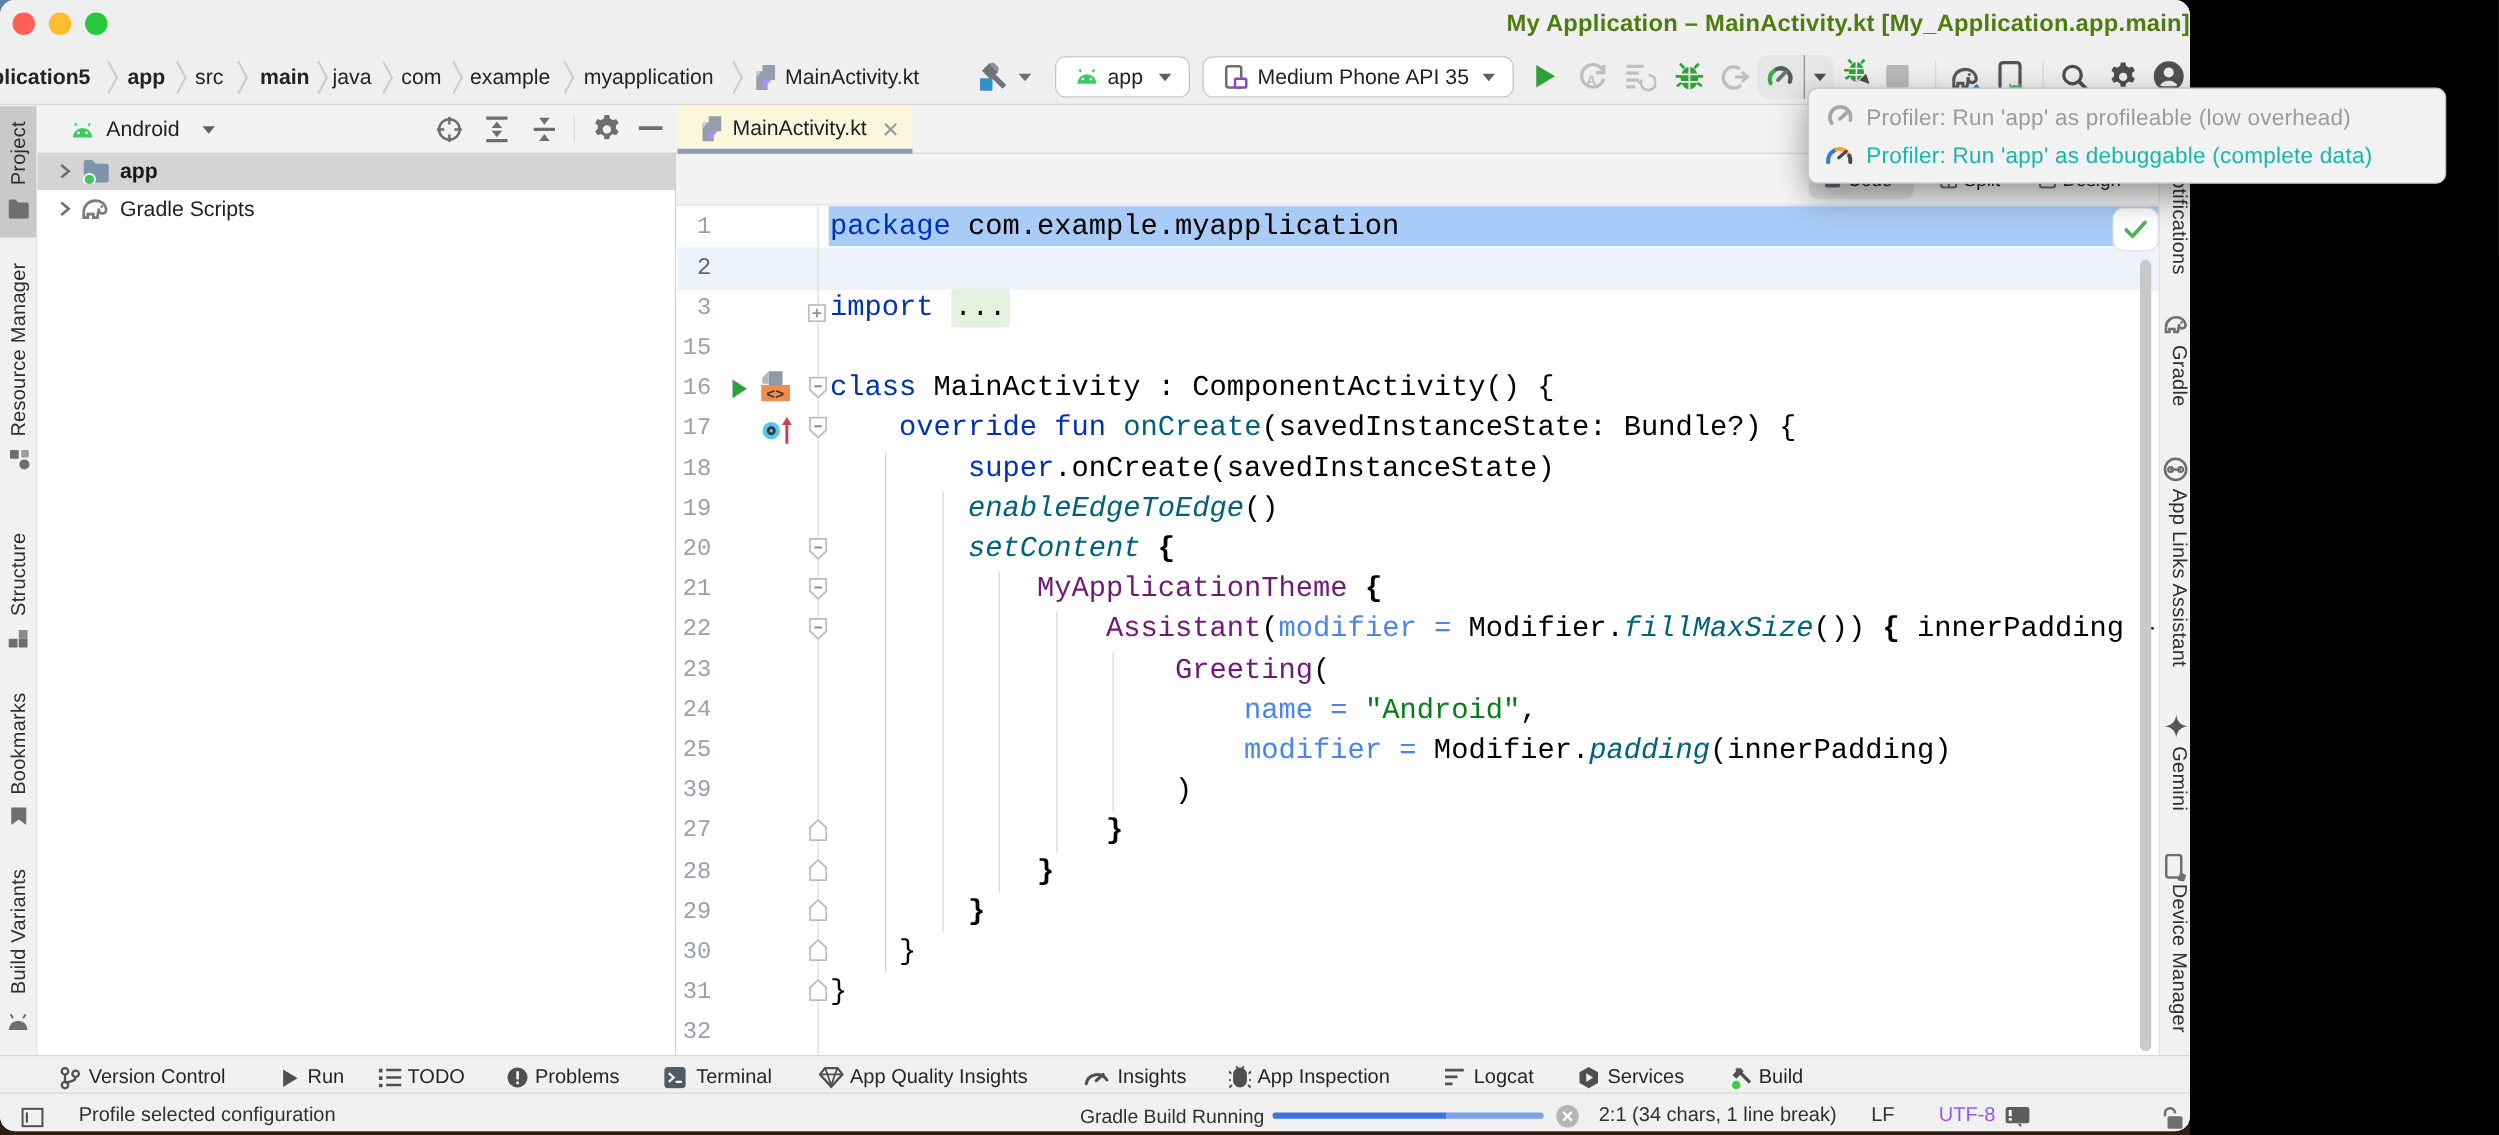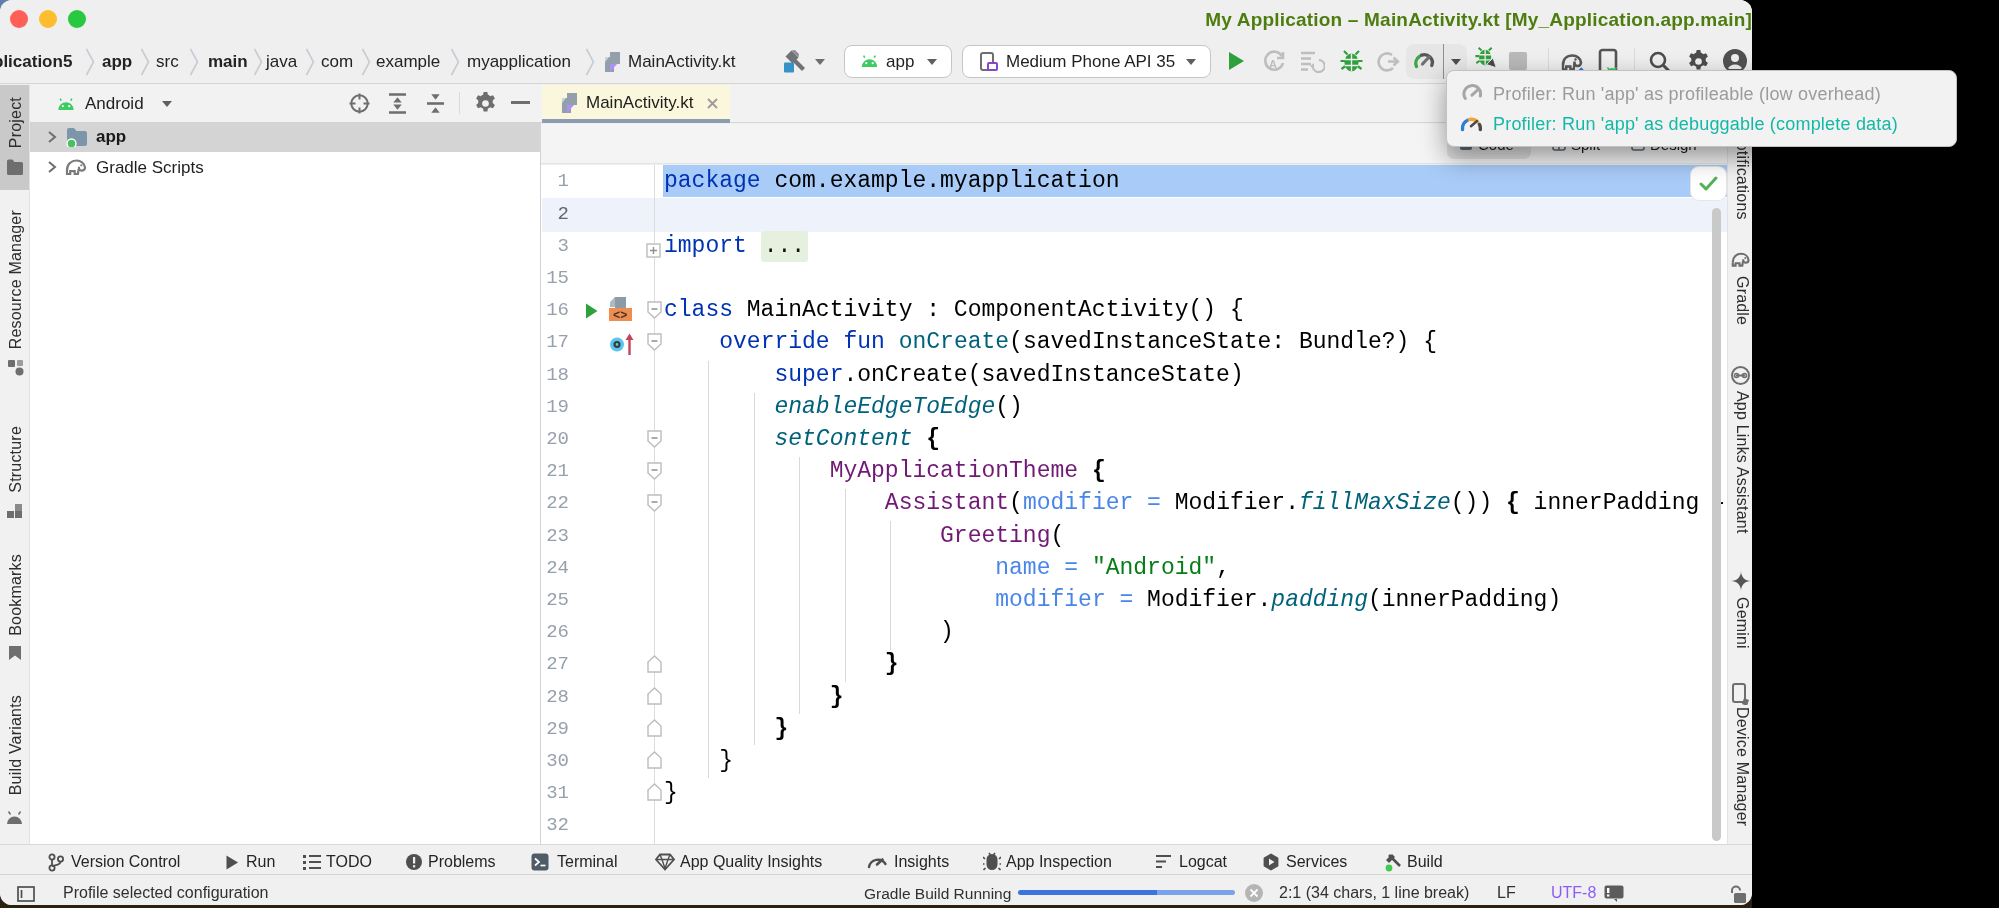--- a/index.html
+++ b/index.html
@@ -290,21 +290,21 @@
 <div class="ln" style="top:294.1px">16</div>
 <div class="ln" style="top:326.3px">17</div>
 <div class="ln" style="top:358.5px">18</div>
 <div class="ln" style="top:390.7px">19</div>
 <div class="ln" style="top:422.9px">20</div>
 <div class="ln" style="top:455.1px">21</div>
 <div class="ln" style="top:487.3px">22</div>
 <div class="ln" style="top:519.5px">23</div>
 <div class="ln" style="top:551.7px">24</div>
 <div class="ln" style="top:583.9px">25</div>
-<div class="ln" style="top:616.1px">26</div>
+<div class="ln" style="top:616.1px">39</div>
 <div class="ln" style="top:648.3px">27</div>
 <div class="ln" style="top:680.5px">28</div>
 <div class="ln" style="top:712.7px">29</div>
 <div class="ln" style="top:744.9px">30</div>
 <div class="ln" style="top:777.1px">31</div>
 <div class="ln" style="top:809.3px">32</div>
 <svg class="a" style="left:584px;top:302px" width="15" height="18" viewBox="0 0 15 18">
       <path d="M2 1.5 L13.5 9 L2 16.5 Z" fill="#2EA13C"></path>
     </svg>
 <svg class="a" style="left:605px;top:295px" width="27" height="28" viewBox="0 0 27 28">

